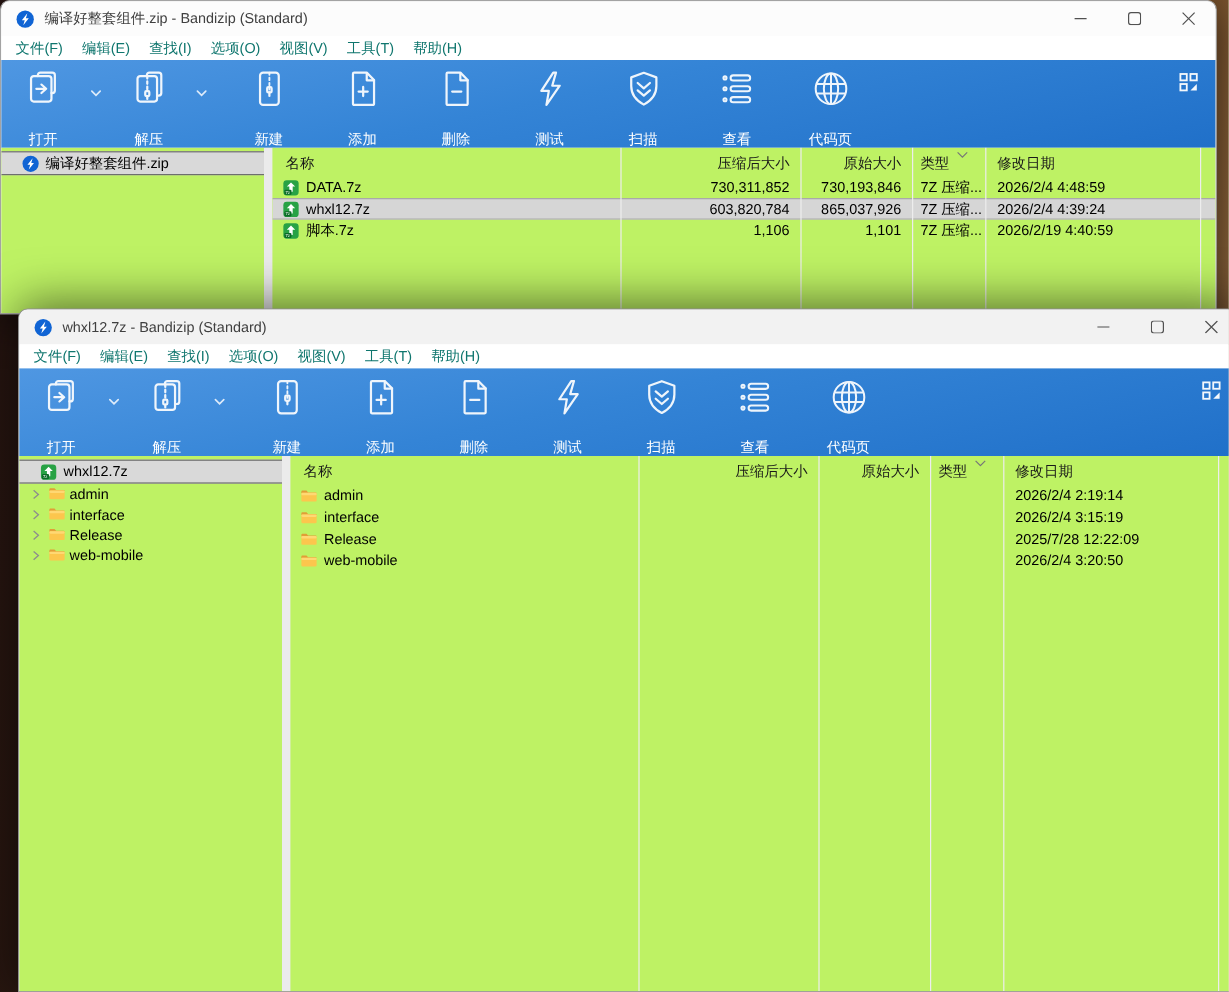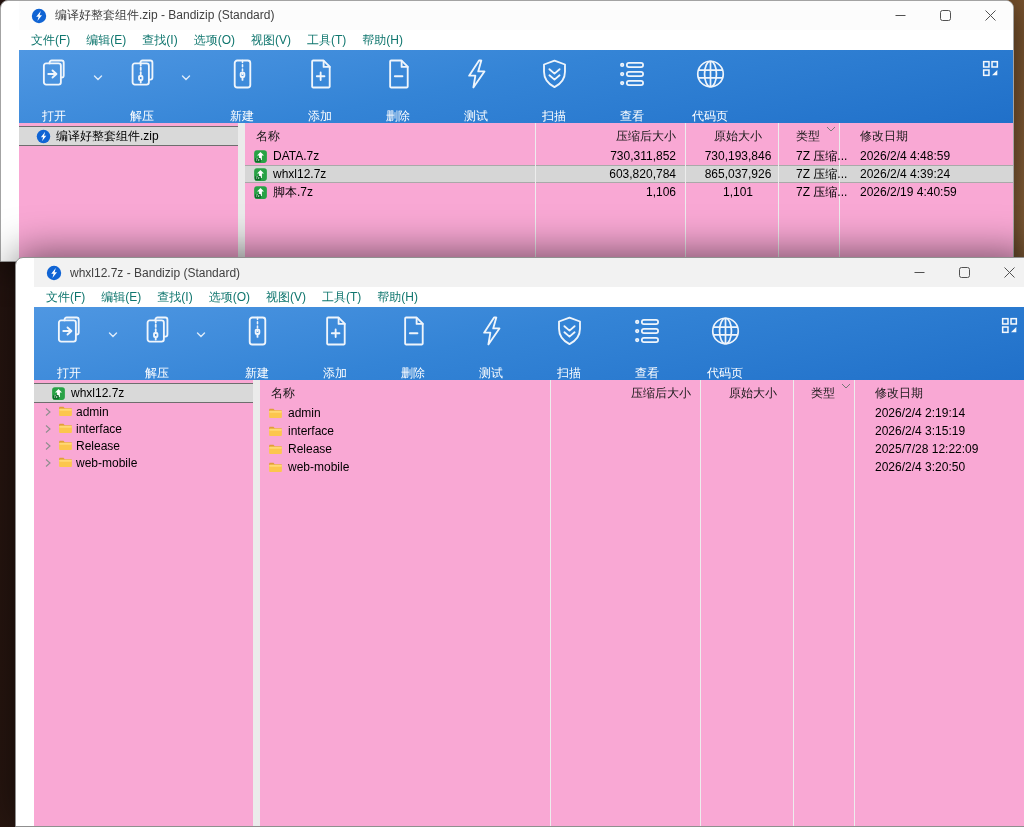--- a/index.html
+++ b/index.html
@@ -3,21 +3,21 @@
 <meta charset="utf-8">
 <style>
   * { box-sizing: border-box; margin: 0; padding: 0; }
   html,body { width:1024px; height:827px; overflow:hidden;
     font-family:"Liberation Sans","DejaVu Sans",sans-serif; }
 
   .desktop { position:relative; width:1024px; height:827px; overflow:hidden;
     background:linear-gradient(100deg,#241310 0%,#33200f 55%,#6e4a28 86%,#b08756 100%); }
 
   .window { position:absolute; background:#fff; border:1px solid #a3a3a3;
-    border-radius:8px 8px 0 0; box-shadow:0 10px 30px rgba(0,0,0,.5); overflow:hidden;padding-left:18px; }
+    border-radius:8px 8px 0 0; box-shadow:0 10px 30px rgba(0,0,0,.5); overflow:hidden; }
   .win-top { left:0; top:0; width:1014px; height:262px; }
   .win-bottom { left:15px; top:257px; width:1018px; height:570px;
     border-color:#8f8f8f; box-shadow:0 -4px 40px rgba(0,0,0,.55); }
 
   .titlebar { height:29px; display:flex; align-items:center; padding-left:12px; background:#fcfcfc; }
   .win-bottom .titlebar { background:#f2f2f2; }
   .appicon { width:16px; height:16px; flex:none; }
   .title-text { margin-left:8px; font-size:12px; color:#404040; white-space:nowrap; }
   .controls { margin-left:auto; display:flex; align-self:stretch; }
   .ctrl { width:45px; display:flex; align-items:center; justify-content:center; }
@@ -30,35 +30,35 @@
   .toolbar { position:relative; height:73px; color:#fff; display:flex; padding:7px 0 0 8px;
     background:linear-gradient(168deg,#4f97e2 0%,#3484d6 45%,#2070c9 100%); }
   .tbtn { width:78px; display:flex; flex-direction:column; align-items:center; gap:2px; font-size:12px; }
   .tbtn.narrow { width:54px; }
   .tbtn svg { width:35px; height:35px; opacity:.92; }
   .tlabel { line-height:14px; white-space:nowrap;margin-top:16px; }
   .tchev { width:34px; display:flex; align-items:flex-start; justify-content:center; padding-top:15px; }
   .tchev svg { width:12px; height:12px; color:#eef5fd; opacity:.9; }
   .layout-btn { position:absolute; top:9px; right:13px; width:19px; height:19px; opacity:.95; }
 
-  .content { display:flex; height:calc(100% - 122px); background:#f9a8d4; }
+  .content { display:flex; height:calc(100% - 122px); background:#bef264; }
   .tree { width:219px; flex:none; padding-top:3px; font-size:12px; color:#000; overflow:hidden; }
   .splitter { width:7px; flex:none; background:#ebebeb; }
   .list { flex:1; position:relative; font-size:12px; color:#000; padding-top:3px; overflow:hidden; }
   .colline { position:absolute; top:0; bottom:0; width:1px; background:#ededed; }
 
   .lheader { display:flex; height:21px; align-items:center; color:#191919; position:relative; }
   .lrow { display:flex; height:18px; align-items:center; }
   .lrow.selected { background:#d6d6d6; box-shadow:inset 0 1px 0 #a9a9a9, inset 0 -1px 0 #a9a9a9; }
 
   .c-name { width:290px; padding-left:8px; display:flex; align-items:center; gap:5px;
     overflow:hidden; white-space:nowrap; }
   .lheader .c-name { padding-left:11px; }
   .c-packed { width:150px; text-align:right; padding-right:9px; white-space:nowrap; }
-  .c-orig { width:93px; text-align:center; padding-right:9px; white-space:nowrap;margin-left:11px; }
+  .c-orig { width:93px; text-align:right; padding-right:9px; white-space:nowrap; }
   .c-type { width:61px; padding-left:7px; position:relative; white-space:nowrap; }
   .c-mod { flex:1; padding-left:10px; white-space:nowrap; }
   .fileicon { width:15px; height:15px; flex:none; }
   .sort-ind { position:absolute; top:-2px; left:37px; width:10px; height:6px; }
 
   .tree-row { display:flex; align-items:center; white-space:nowrap; }
   .tree-root { height:20px; padding-left:17px; gap:5px; }
   .tree-root.selected { background:#d9d9d9; border-top:1px solid #6e6e6e; border-bottom:1px solid #6e6e6e; }
   .tree-child { height:17px; padding-left:7px; gap:3px; }
   .twisty { width:14px; height:12px; flex:none; }

